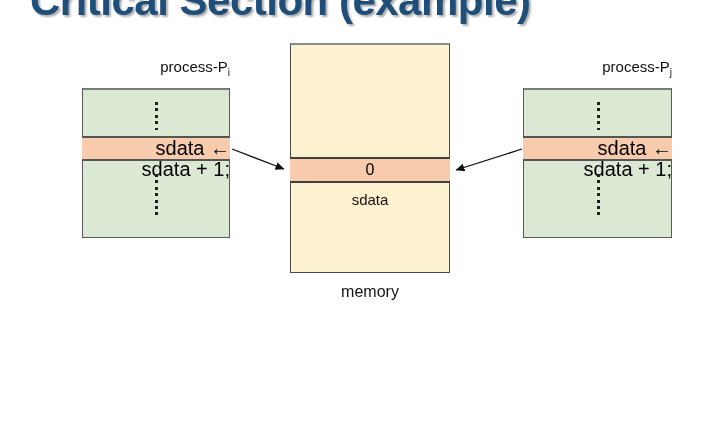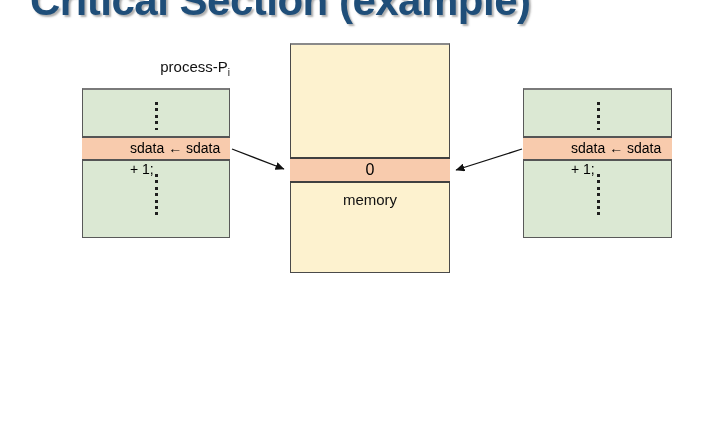--- a/index.html
+++ b/index.html
@@ -23,21 +23,21 @@
   .plabel{
     position:absolute;width:148px;text-align:right;top:58px;height:18px;
     font-size:15px;color:#111;
   }
   #plabel-left{left:82px;}
   #plabel-right{left:523px;width:149px;}
   .plabel sub{font-size:10px;}
   .prow{
     position:absolute;left:-1px;right:-1px;top:46px;height:21px;
     background:#F8CBAD;border-top:2px solid #555555;border-bottom:2px solid #555555;
-    line-height:21px;text-align:left;font-size:14px;color:#000;padding-left:48px;
+    line-height:21px;text-align:right;font-size:20px;color:#000;padding-left:48px;
   }
   .dots{
     position:absolute;left:50%;margin-left:-1px;width:3px;
     background:repeating-linear-gradient(to bottom,#1f1f1f 0 3px,transparent 3px 6.4px);
   }
   .dots-top{top:12px;height:28px;}
   .dots-bottom{top:84px;height:44px;}
   
   #membox{
     position:absolute;left:290px;top:43px;width:160px;height:230px;
@@ -73,30 +73,34 @@
 
   <div class="plabel" id="plabel-left">
     <span>process-P</span><sub>i</sub>
   </div>
   <div class="pbox" id="pbox-left">
     <div class="dots dots-top"></div>
     <div class="prow">sdata ← sdata + 1;</div>
     <div class="dots dots-bottom"></div>
   </div>
 
+  <div class="plabel" id="plabel-right">
+    <span>process-P</span><sub>j</sub>
+  </div>
   <div class="pbox" id="pbox-right">
     <div class="dots dots-top"></div>
     <div class="prow">sdata ← sdata + 1;</div>
     <div class="dots dots-bottom"></div>
   </div>
 
   <div id="membox">
     <div class="mrow">0</div>
-    <div class="mvar">memory</div>
+    <div class="mvar">sdata</div>
   </div>
+  <div class="mcaption">memory</div>
 
   <svg id="arrows" viewBox="0 0 709 436" xmlns="http://www.w3.org/2000/svg">
     <defs>
       <marker id="arr" markerWidth="10" markerHeight="8" refX="8.5" refY="4" orient="auto" markerUnits="userSpaceOnUse">
         <path d="M0,0 L9,4 L0,8 z" fill="#111"></path>
       </marker>
     </defs>
     <line x1="232" y1="149" x2="284" y2="169" stroke="#111" stroke-width="1.3" marker-end="url(#arr)"></line>
     <line x1="522" y1="149" x2="456" y2="170" stroke="#111" stroke-width="1.3" marker-end="url(#arr)"></line>
   </svg>

